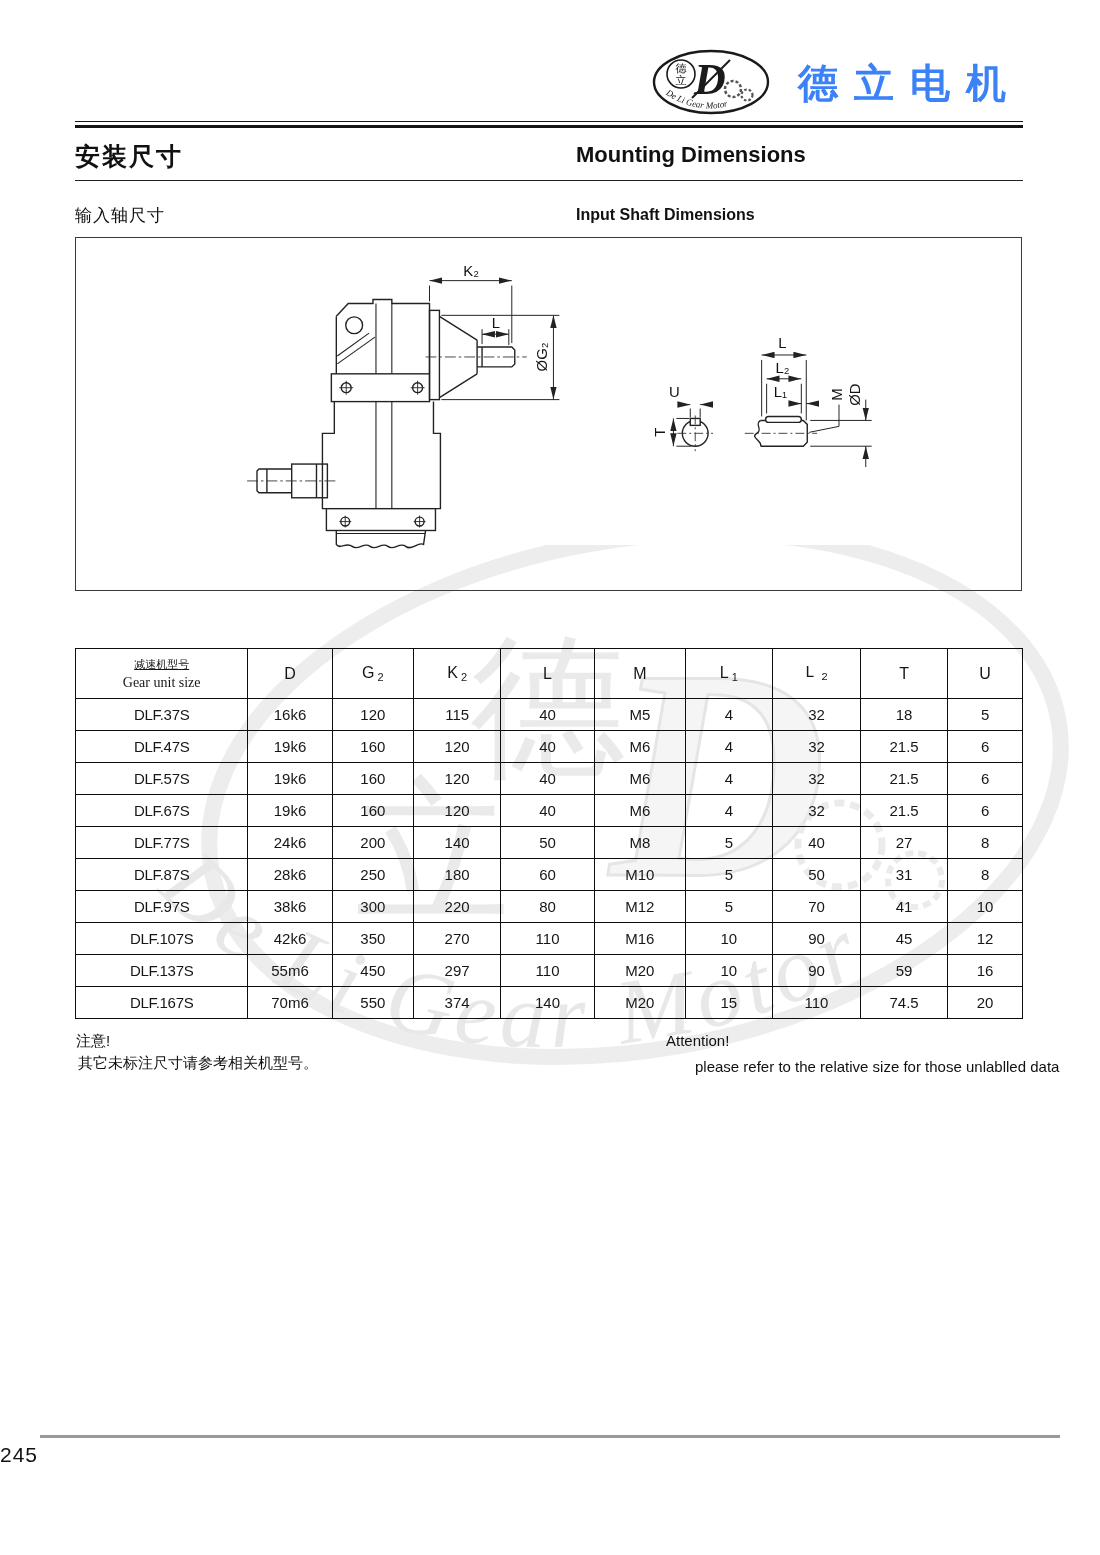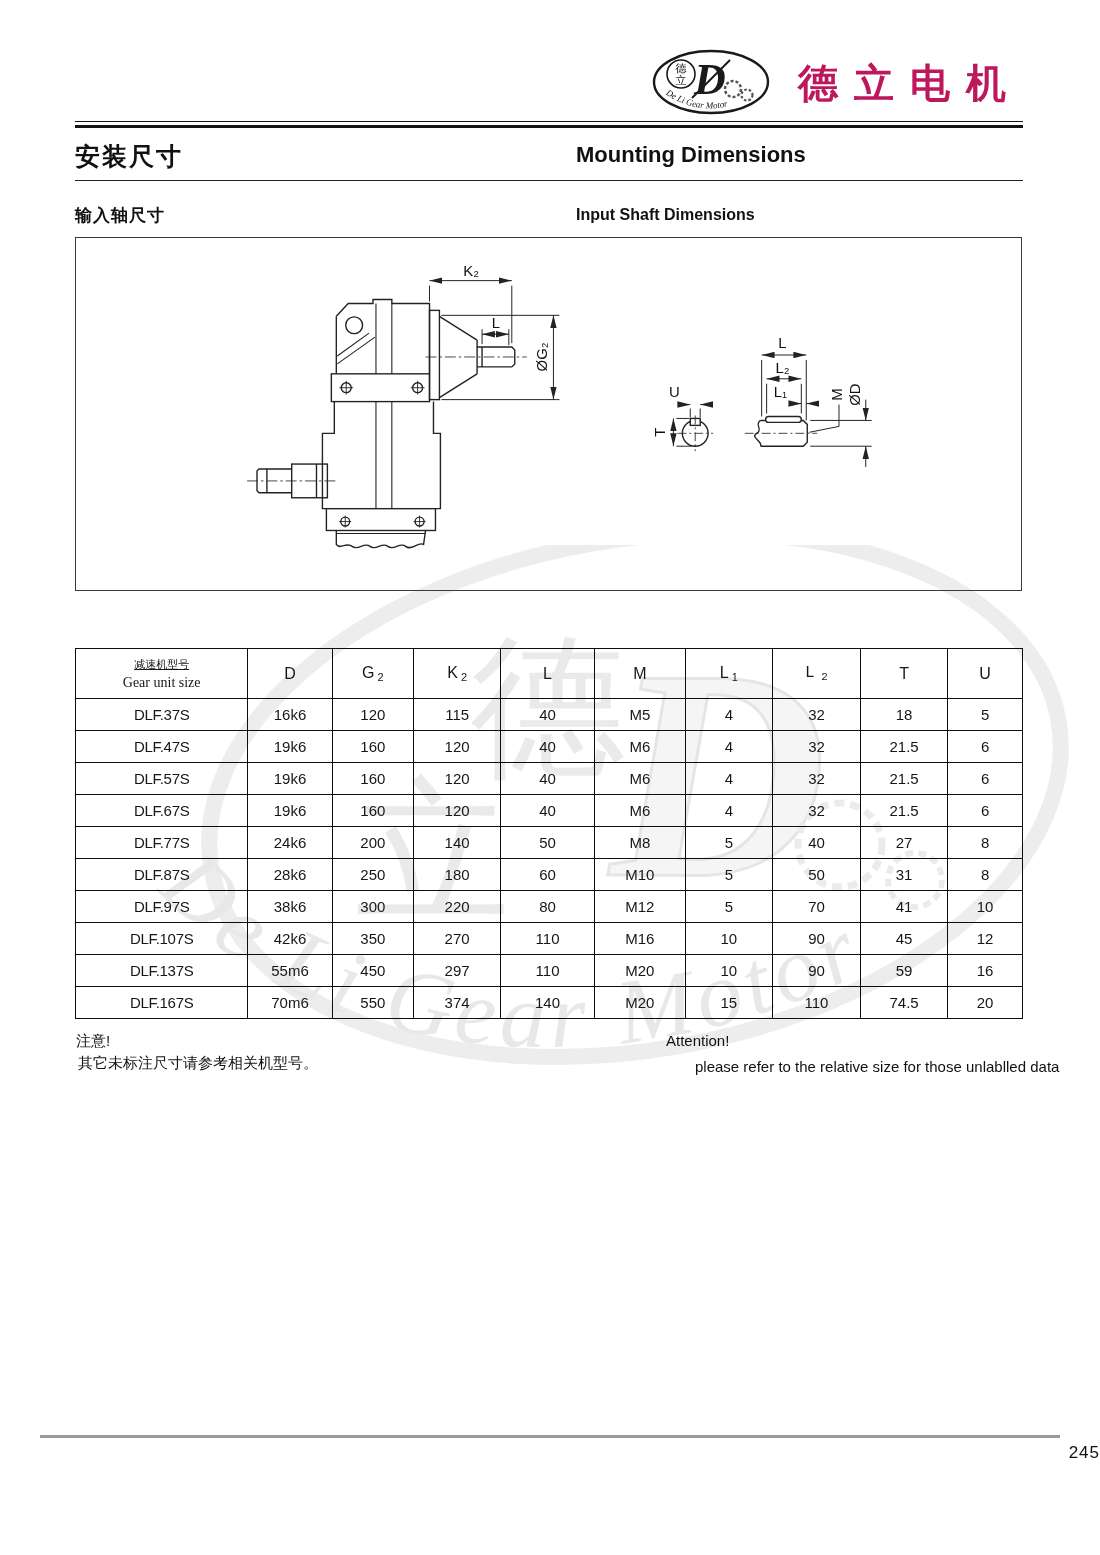--- a/index.html
+++ b/index.html
@@ -3,27 +3,27 @@
 <meta charset="utf-8">
 <style>
   html,body{margin:0;padding:0;background:#fff;}
   .page{position:relative;width:1100px;height:1555px;background:#fff;overflow:hidden;
         font-family:"Liberation Sans","DejaVu Sans",sans-serif;color:#111;}
   .abs{position:absolute;}
 
   
   .logo-row{top:46px;right:78px;display:flex;align-items:center;gap:26px;}
   .brand-cn{font-family:"Liberation Serif","DejaVu Serif",serif;font-weight:bold;
-            font-size:40px;letter-spacing:16px;color:#be185d;white-space:nowrap;}
+            font-size:40px;letter-spacing:16px;color:#3b82f6;white-space:nowrap;}
   .rule-double{left:75px;width:948px;top:121px;height:3px;
                border-top:1.5px solid #151515;border-bottom:3px solid #151515;}
   .title-cn{left:75px;top:140px;font-size:25px;font-weight:bold;letter-spacing:2px;}
   .title-en{left:576px;top:142px;font-size:22px;font-weight:bold;}
   .rule-single{left:75px;width:948px;top:180px;border-top:1.5px solid #222;}
-  .sub-cn{left:75px;top:204px;font-size:17px;font-weight:bold;letter-spacing:1px;}
+  .sub-cn{left:75px;top:204px;font-size:17px;font-weight:normal;letter-spacing:1px;}
   .sub-en{left:576px;top:206px;font-size:16px;font-weight:bold;}
 
   
   .draw-box{left:75px;top:237px;width:945px;height:352px;border:1.5px solid #3a3a3a;background:transparent;}
   .draw-box svg{display:block;}
 
   
   table.dims{left:75px;top:648px;width:948px;border-collapse:collapse;table-layout:fixed;
              background:transparent;}
   table.dims th,table.dims td{border:1.6px solid #0d0d0d;text-align:center;vertical-align:middle;
@@ -36,21 +36,21 @@
   td.model{letter-spacing:-0.3px;}
 
   
   .note-cn-title{left:76px;top:1032px;font-size:15px;}
   .note-cn-body{left:78px;top:1054px;font-size:15px;}
   .note-en-title{left:666px;top:1032px;font-size:15px;}
   .note-en-body{left:666px;top:1058px;font-size:15px;margin-left:29px;}
 
   
   .footer-rule{left:40px;width:1020px;top:1435px;border-top:3px solid #9a9a9a;}
-  .page-num{left:0;width:1100px;top:1443px;text-align:right;font-size:17px;letter-spacing:1px;}
+  .page-num{left:0;width:1100px;top:1443px;text-align:left;font-size:21px;letter-spacing:1px;}
 
   
   .watermark{left:0;top:545px;width:1100px;height:560px;z-index:0;pointer-events:none;}
   .fg{z-index:1;}
 </style>
 </head>
 <body>
 
 <div class="page">
 

